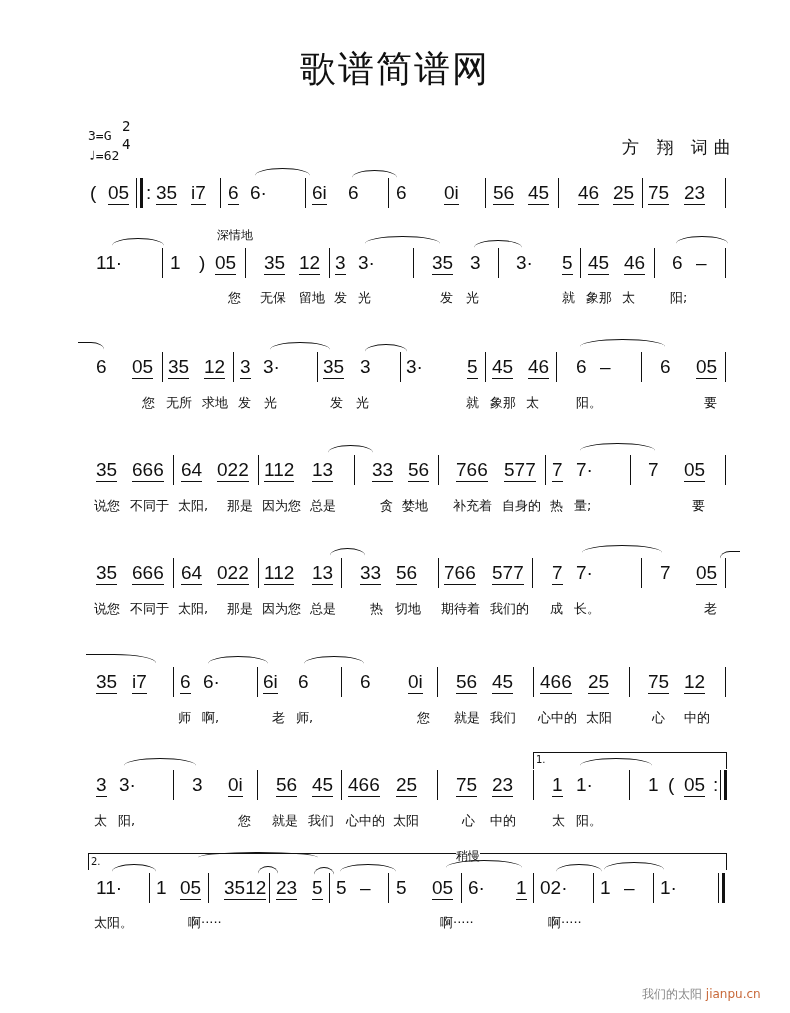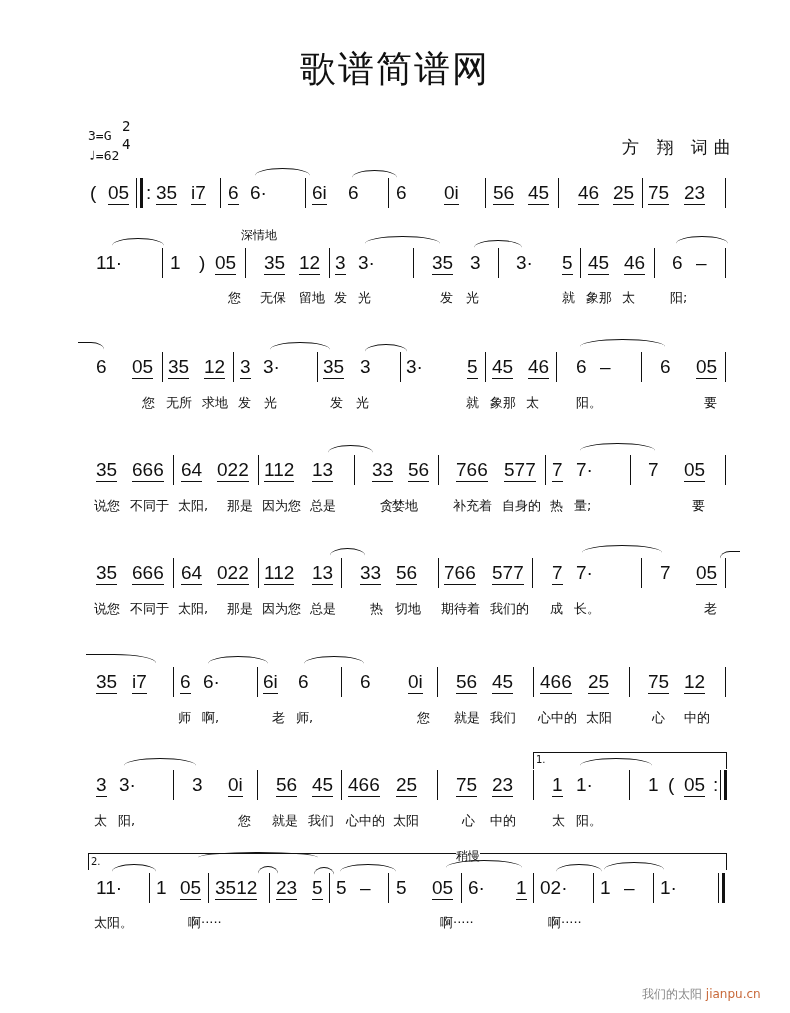--- a/index.html
+++ b/index.html
@@ -59,21 +59,21 @@
   <span class="note ul1" style="left:684px;top:183px;">23</span>
   <div class="bar" style="left:725px;top:178px;"></div>
 </div>
 
 <div>
   <div class="tie" style="left:112px;top:238px;width:52px;"></div>
   <span class="note" style="left:96px;top:253px;">11·</span>
   <div class="bar" style="left:162px;top:248px;"></div>
   <span class="note" style="left:170px;top:253px;">1</span>
   <span class="note" style="left:199px;top:253px;">)</span>
-  <span class="expr" style="left:217px;top:227px;margin-left:24px;">深情地</span>
+  <span class="expr" style="left:217px;top:227px;">深情地</span>
   <span class="note ul1" style="left:215px;top:253px;">05</span>
   <div class="bar" style="left:245px;top:248px;"></div>
   <span class="note ul1" style="left:264px;top:253px;">35</span>
   <span class="note ul1" style="left:299px;top:253px;">12</span>
   <div class="bar" style="left:329px;top:248px;"></div>
   <span class="note ul1" style="left:335px;top:253px;">3</span>
   <span class="note" style="left:358px;top:253px;">3·</span>
   <div class="tie" style="left:365px;top:236px;width:75px;"></div>
   <div class="bar" style="left:413px;top:248px;"></div>
   <span class="note ul1" style="left:432px;top:253px;">35</span>
@@ -170,21 +170,21 @@
   <span class="note" style="left:648px;top:460px;">7</span>
   <span class="note ul1" style="left:684px;top:460px;">05</span>
   <div class="bar" style="left:725px;top:455px;"></div>
   <span class="lyr" style="left:94px;top:497px;">说您</span>
   <span class="lyr" style="left:130px;top:497px;">不同于</span>
   <span class="lyr" style="left:178px;top:497px;">太阳,</span>
   <span class="lyr" style="left:227px;top:497px;">那是</span>
   <span class="lyr" style="left:262px;top:497px;">因为您</span>
   <span class="lyr" style="left:310px;top:497px;">总是</span>
   <span class="lyr" style="left:380px;top:497px;">贪</span>
-  <span class="lyr" style="left:392px;top:497px;">婪地</span>
+  <span class="lyr" style="left:402px;top:497px;">婪地</span>
   <span class="lyr" style="left:453px;top:497px;">补充着</span>
   <span class="lyr" style="left:502px;top:497px;">自身的</span>
   <span class="lyr" style="left:550px;top:497px;">热</span>
   <span class="lyr" style="left:574px;top:497px;">量;</span>
   <span class="lyr" style="left:692px;top:497px;">要</span>
 </div>
 
 <div>
   <span class="note ul1" style="left:96px;top:563px;">35</span>
   <span class="note ul1" style="left:132px;top:563px;">666</span>
@@ -308,21 +308,21 @@
   <div class="volta volta-r" style="left:88px;top:853px;width:637px;"></div>
   <span class="vnum" style="left:91px;top:856px;">2.</span>
   <span class="expr" style="left:456px;top:848px;background:#fff;">稍慢</span>
   <span class="note" style="left:96px;top:878px;">11·</span>
   <div class="tie" style="left:112px;top:864px;width:44px;"></div>
   <div class="bar" style="left:149px;top:873px;"></div>
   <span class="note" style="left:156px;top:878px;">1</span>
   <span class="note ul1" style="left:180px;top:878px;">05</span>
   <div class="tie" style="left:198px;top:852px;width:120px;height:10px;"></div>
   <div class="bar" style="left:208px;top:873px;"></div>
-  <span class="note ul1" style="left:215px;top:878px;">3512</span>
+  <span class="note ul1" style="left:224px;top:878px;">3512</span>
   <div class="tie" style="left:258px;top:866px;width:20px;"></div>
   <div class="bar" style="left:269px;top:873px;"></div>
   <span class="note ul1" style="left:276px;top:878px;">23</span>
   <span class="note ul1" style="left:312px;top:878px;">5</span>
   <div class="tie" style="left:314px;top:867px;width:20px;"></div>
   <div class="bar" style="left:329px;top:873px;"></div>
   <span class="note" style="left:336px;top:878px;">5</span>
   <div class="tie" style="left:340px;top:864px;width:56px;"></div>
   <span class="note" style="left:360px;top:878px;">–</span>
   <div class="bar" style="left:388px;top:873px;"></div>

